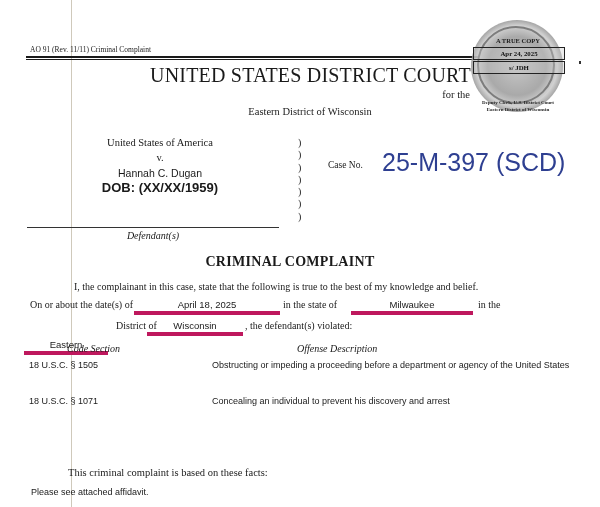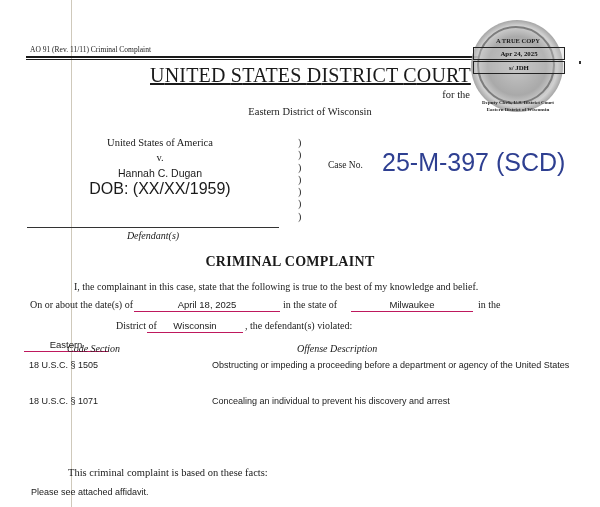--- a/index.html
+++ b/index.html
@@ -12,49 +12,49 @@
   .vline {
     position: absolute; left: 71px; top: 0; width: 1px; height: 507px;
     background: #cfc9bb;
   }
   .form-id { left: 30px; top: 45px; font-size: 7.5px; white-space: nowrap; }
   .hrule-thick { left: 26px; top: 56px; width: 452px; height: 2px; background: #1a1a1a; }
   .hrule-thin { left: 26px; top: 59px; width: 452px; height: 1px; background: #1a1a1a; }
 
   .court-title {
     left: 150px; width: 320px; top: 64px; text-align: center;
-    font-size: 20px; letter-spacing: 0.2px; white-space: nowrap; text-decoration: underline;
+    font-size: 20px; letter-spacing: 0.2px; white-space: nowrap;
   }
   .court-title .sc { font-variant: small-caps; }
   .for-the { left: 150px; width: 320px; top: 89px; text-align: right; font-size: 10.5px; }
   .district { left: 150px; width: 320px; top: 106px; text-align: center; font-size: 10.5px; }
 
   .party { text-align: center; width: 220px; left: 50px; }
   .plaintiff { top: 137px; font-size: 10.5px; }
   .versus { top: 152px; font-size: 10.5px; }
   .defendant-name { top: 167px; font-family: "Liberation Sans", sans-serif; font-size: 10.5px; }
-  .defendant-dob { top: 180px; font-family: "Liberation Sans", sans-serif; font-size: 16px; }
+  .defendant-dob { top: 180px; font-family: "Liberation Sans", sans-serif; font-size: 13px; font-weight: bold; }
   .parens { left: 298px; top: 137px; font-size: 10px; line-height: 12.3px; }
   .def-rule { left: 27px; top: 227px; width: 252px; height: 1px; background: #333; }
   .def-label { left: 27px; width: 252px; top: 230px; text-align: center; font-size: 10px; font-style: italic; }
 
   .case-label { left: 328px; top: 160px; font-size: 9.5px; }
   .case-number {
     left: 382px; top: 148px; font-family: "Liberation Sans", sans-serif;
     font-size: 25px; color: #2e3f91; white-space: nowrap;
   }
 
   .complaint-title {
     left: 0; width: 580px; top: 254px; text-align: center;
     font-size: 14px; font-weight: bold; letter-spacing: 0.3px;
   }
   .line { font-size: 10px; white-space: nowrap; }
   .statement { left: 74px; top: 281px; }
   .fill {
-    position: absolute; border-bottom: 1px solid #be185d; text-align: center;
+    position: absolute; border-bottom: 4px solid #be185d; text-align: center;
     font-family: "Liberation Sans", sans-serif; font-size: 9.5px; height: 12px; line-height: 11px;
   }
   .l1 { top: 299px; }
   .l2 { top: 320px; }
 
   .col-head { font-style: italic; font-size: 10px; top: 343px; }
   .sans { font-family: "Liberation Sans", sans-serif; font-size: 9px; }
   .offense-desc { width: 360px; line-height: 11.5px; white-space: normal; }
 
   .facts-intro { left: 68px; top: 467px; font-size: 10.5px; }

